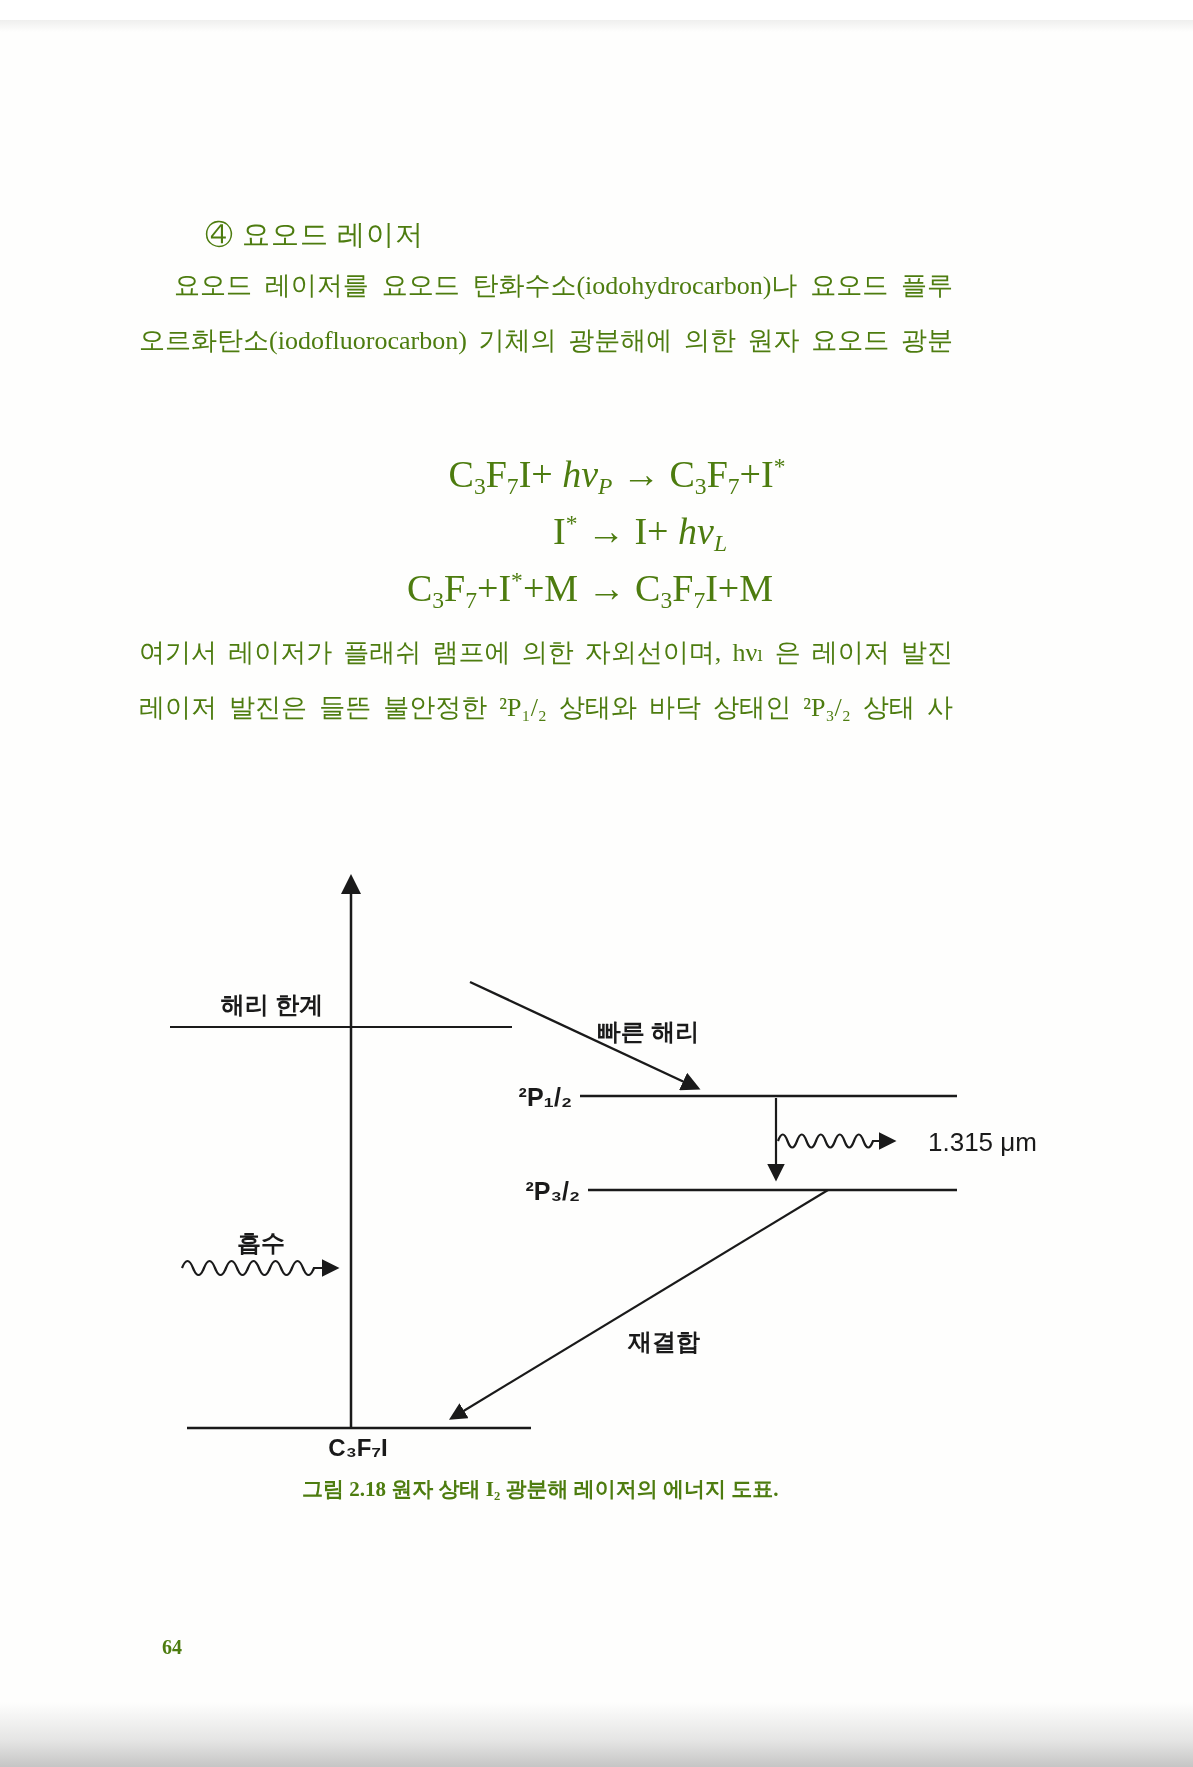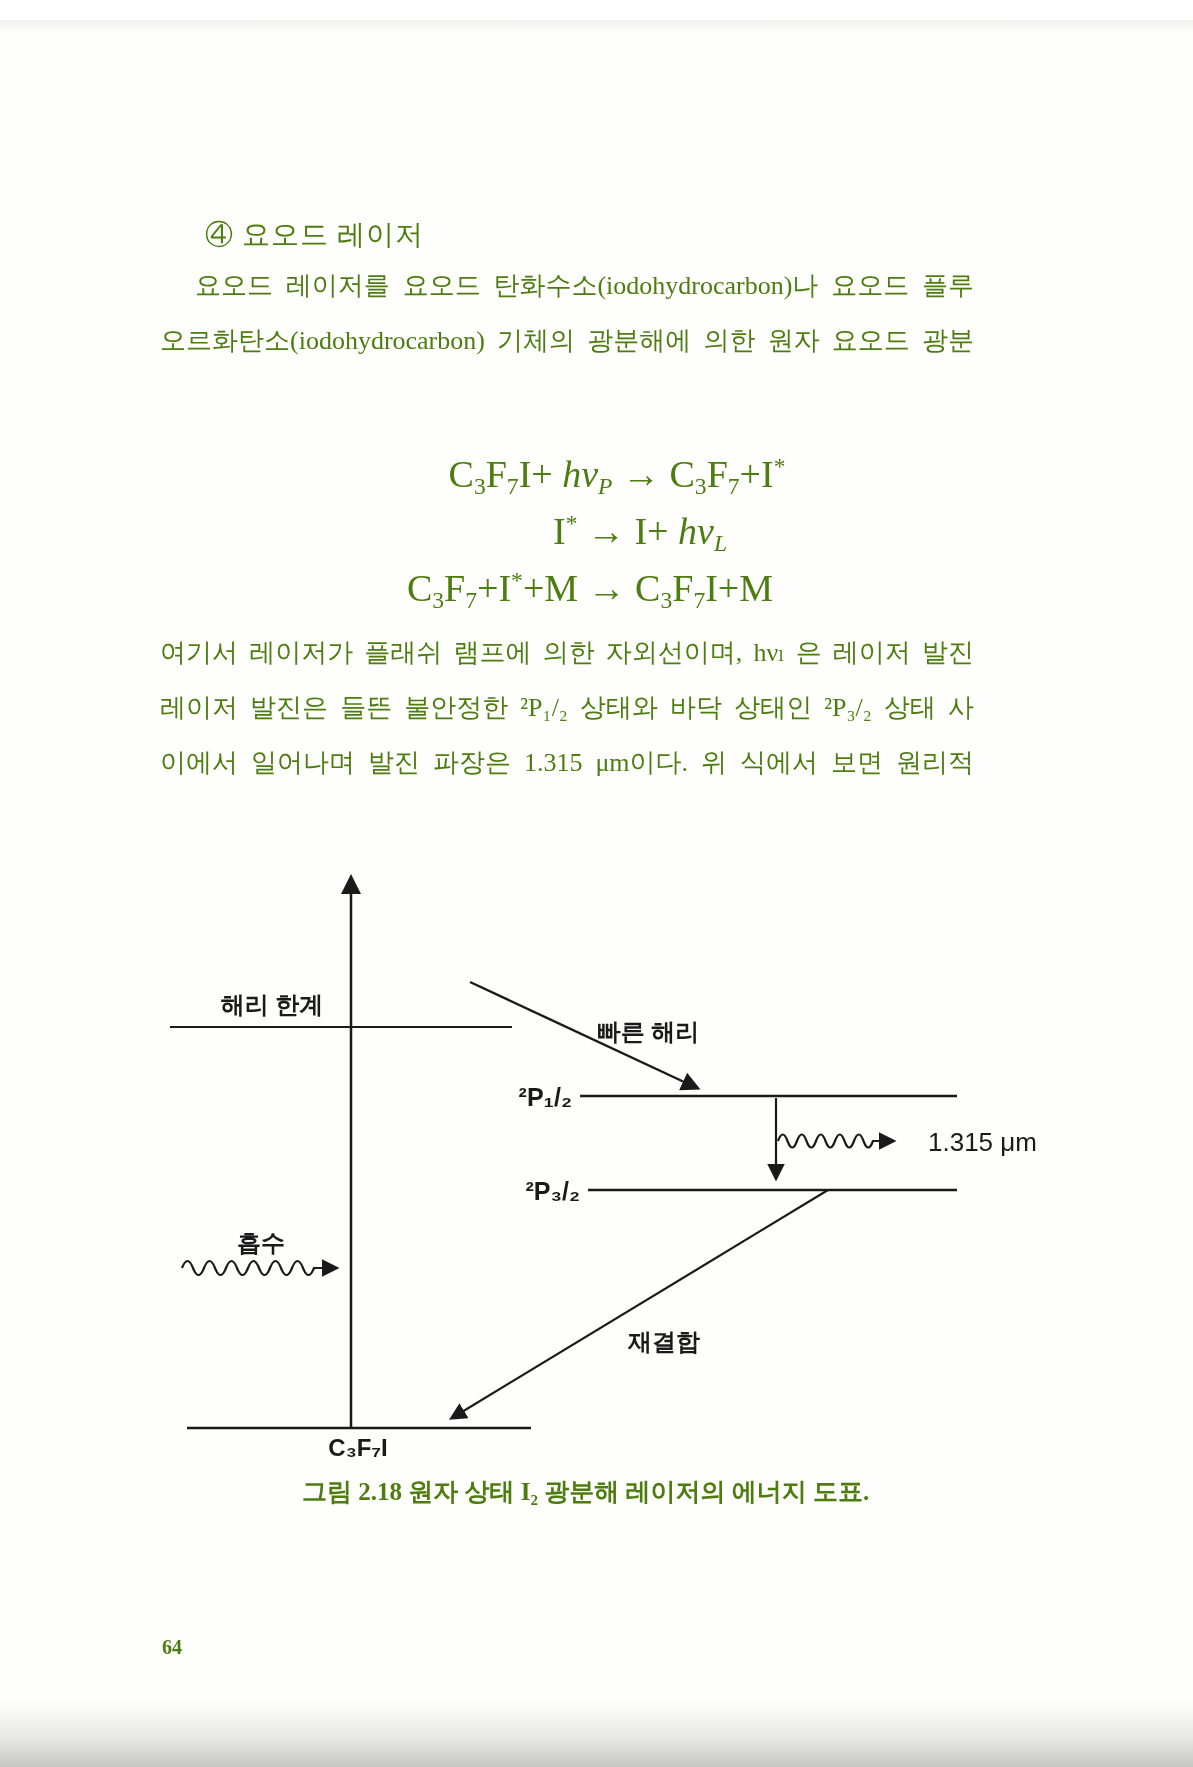--- a/index.html
+++ b/index.html
@@ -1,68 +1,67 @@
 <!DOCTYPE html>
 <html><head>
 <meta charset="utf-8">
 <style>
   html,body{margin:0;padding:0;background:#ffffff;}
   .page{
     position:relative;width:1193px;height:1767px;background:#fefefdff;
     font-family:"Liberation Serif","DejaVu Serif",serif;color:#4d7c0f;overflow:hidden;margin-top:20px;
   }
   .heading{position:absolute;left:205px;top:196px;font-size:28px;letter-spacing:1px;white-space:nowrap;}
-  .col{position:absolute;left:160px;width:814px;}
+  .col{position:absolute;left:139px;width:814px;}
   .p1{top:238px;}
   .p2{top:605px;}
   .line{font-size:26px;line-height:55px;height:55px;overflow:hidden;word-break:keep-all;}
   .just{text-align:justify;text-align-last:justify;}
   .indent{text-indent:35px;}
   .eqs{position:absolute;left:148px;top:418px;width:814px;}
   .eq{height:57px;line-height:57px;font-size:38px;text-align:center;white-space:nowrap;}
   .eq1{transform:translateX(62px);}
   .eq2{transform:translateX(85px);}
   .eq3{transform:translateX(35px);}
   .eq .it{font-style:italic;}
   .eq .sub{font-size:0.62em;vertical-align:-0.28em;}
   .eq .sup{font-size:0.62em;vertical-align:0.55em;}
   .diagram{position:absolute;left:0;top:0;width:1193px;height:1767px;}
   .klabel{font:600 24px "Liberation Sans","DejaVu Sans",sans-serif;fill:#1a1a1a;}
   .slabel{font:700 25px "Liberation Sans","DejaVu Sans",sans-serif;fill:#1a1a1a;}
   .wlabel{font:26px "Liberation Sans","DejaVu Sans",sans-serif;fill:#1a1a1a;}
   .glabel{font:700 24px "Liberation Sans","DejaVu Sans",sans-serif;fill:#1a1a1a;}
-  .caption{position:absolute;left:302px;top:1455px;font-size:25px;font-weight:600;white-space:nowrap;}
+  .caption{position:absolute;left:302px;top:1455px;font-size:21px;font-weight:600;white-space:nowrap;}
   .pagenum{position:absolute;left:162px;top:1616px;font-size:20px;font-weight:700;}
   .shade-bottom{position:absolute;left:0;right:0;bottom:0;height:85px;
     background:linear-gradient(180deg,rgba(140,140,140,0) 0%,rgba(140,140,140,0.22) 45%,rgba(108,108,108,0.55) 100%);}
   .shade-top{position:absolute;left:0;right:0;top:0;height:12px;
     background:linear-gradient(0deg,rgba(170,170,170,0) 0%,rgba(170,170,170,0.18) 100%);}
 </style>
 </head>
 <body>
 
 <div class="page">
 
   <div class="heading">④ 요오드 레이저</div>
 
   <div class="col p1">
     <div class="line just indent">요오드 레이저를 요오드 탄화수소(iodohydrocarbon)나 요오드 플루</div>
-    <div class="line just">오르화탄소(iodohydrocarbon) 기체의 광분해에 의한 원자 요오드 광분</div>
+    <div class="line just">오르화탄소(iodofluorocarbon) 기체의 광분해에 의한 원자 요오드 광분</div>
   </div>
 
   <div class="eqs">
     <div class="eq eq1"><span>C</span><span class="sub">3</span><span>F</span><span class="sub">7</span><span>I+ </span><span class="it">hν</span><span class="it sub">P</span><span> → C</span><span class="sub">3</span><span>F</span><span class="sub">7</span><span>+I</span><span class="sup">*</span></div>
     <div class="eq eq2"><span>I</span><span class="sup">*</span><span> → I+ </span><span class="it">hν</span><span class="it sub">L</span></div>
     <div class="eq eq3"><span>C</span><span class="sub">3</span><span>F</span><span class="sub">7</span><span>+I</span><span class="sup">*</span><span>+M → C</span><span class="sub">3</span><span>F</span><span class="sub">7</span><span>I+M</span></div>
   </div>
 
   <div class="col p2">
     <div class="line just">여기서 레이저가 플래쉬 램프에 의한 자외선이며, hνₗ 은 레이저 발진</div>
     <div class="line just">레이저 발진은 들뜬 불안정한 ²P₁/₂ 상태와 바닥 상태인 ²P₃/₂ 상태 사</div>
-    <div class="line just">이에서 일어나며 발진 파장은 1.315 μm이다. 위 식에서 보면 원리적</div>
   </div>
 
   <svg class="diagram" viewBox="0 0 1193 1767" xmlns="http://www.w3.org/2000/svg">
     <defs>
       <marker id="arr" viewBox="0 0 10 10" refX="8" refY="5" markerWidth="8" markerHeight="8" orient="auto-start-reverse">
         <path d="M0,0 L10,5 L0,10 z" fill="#1a1a1a"></path>
       </marker>
     </defs>
 
     <line x1="351" y1="1407" x2="351" y2="858" stroke="#1a1a1a" stroke-width="2.5" marker-end="url(#arr)"></line>

